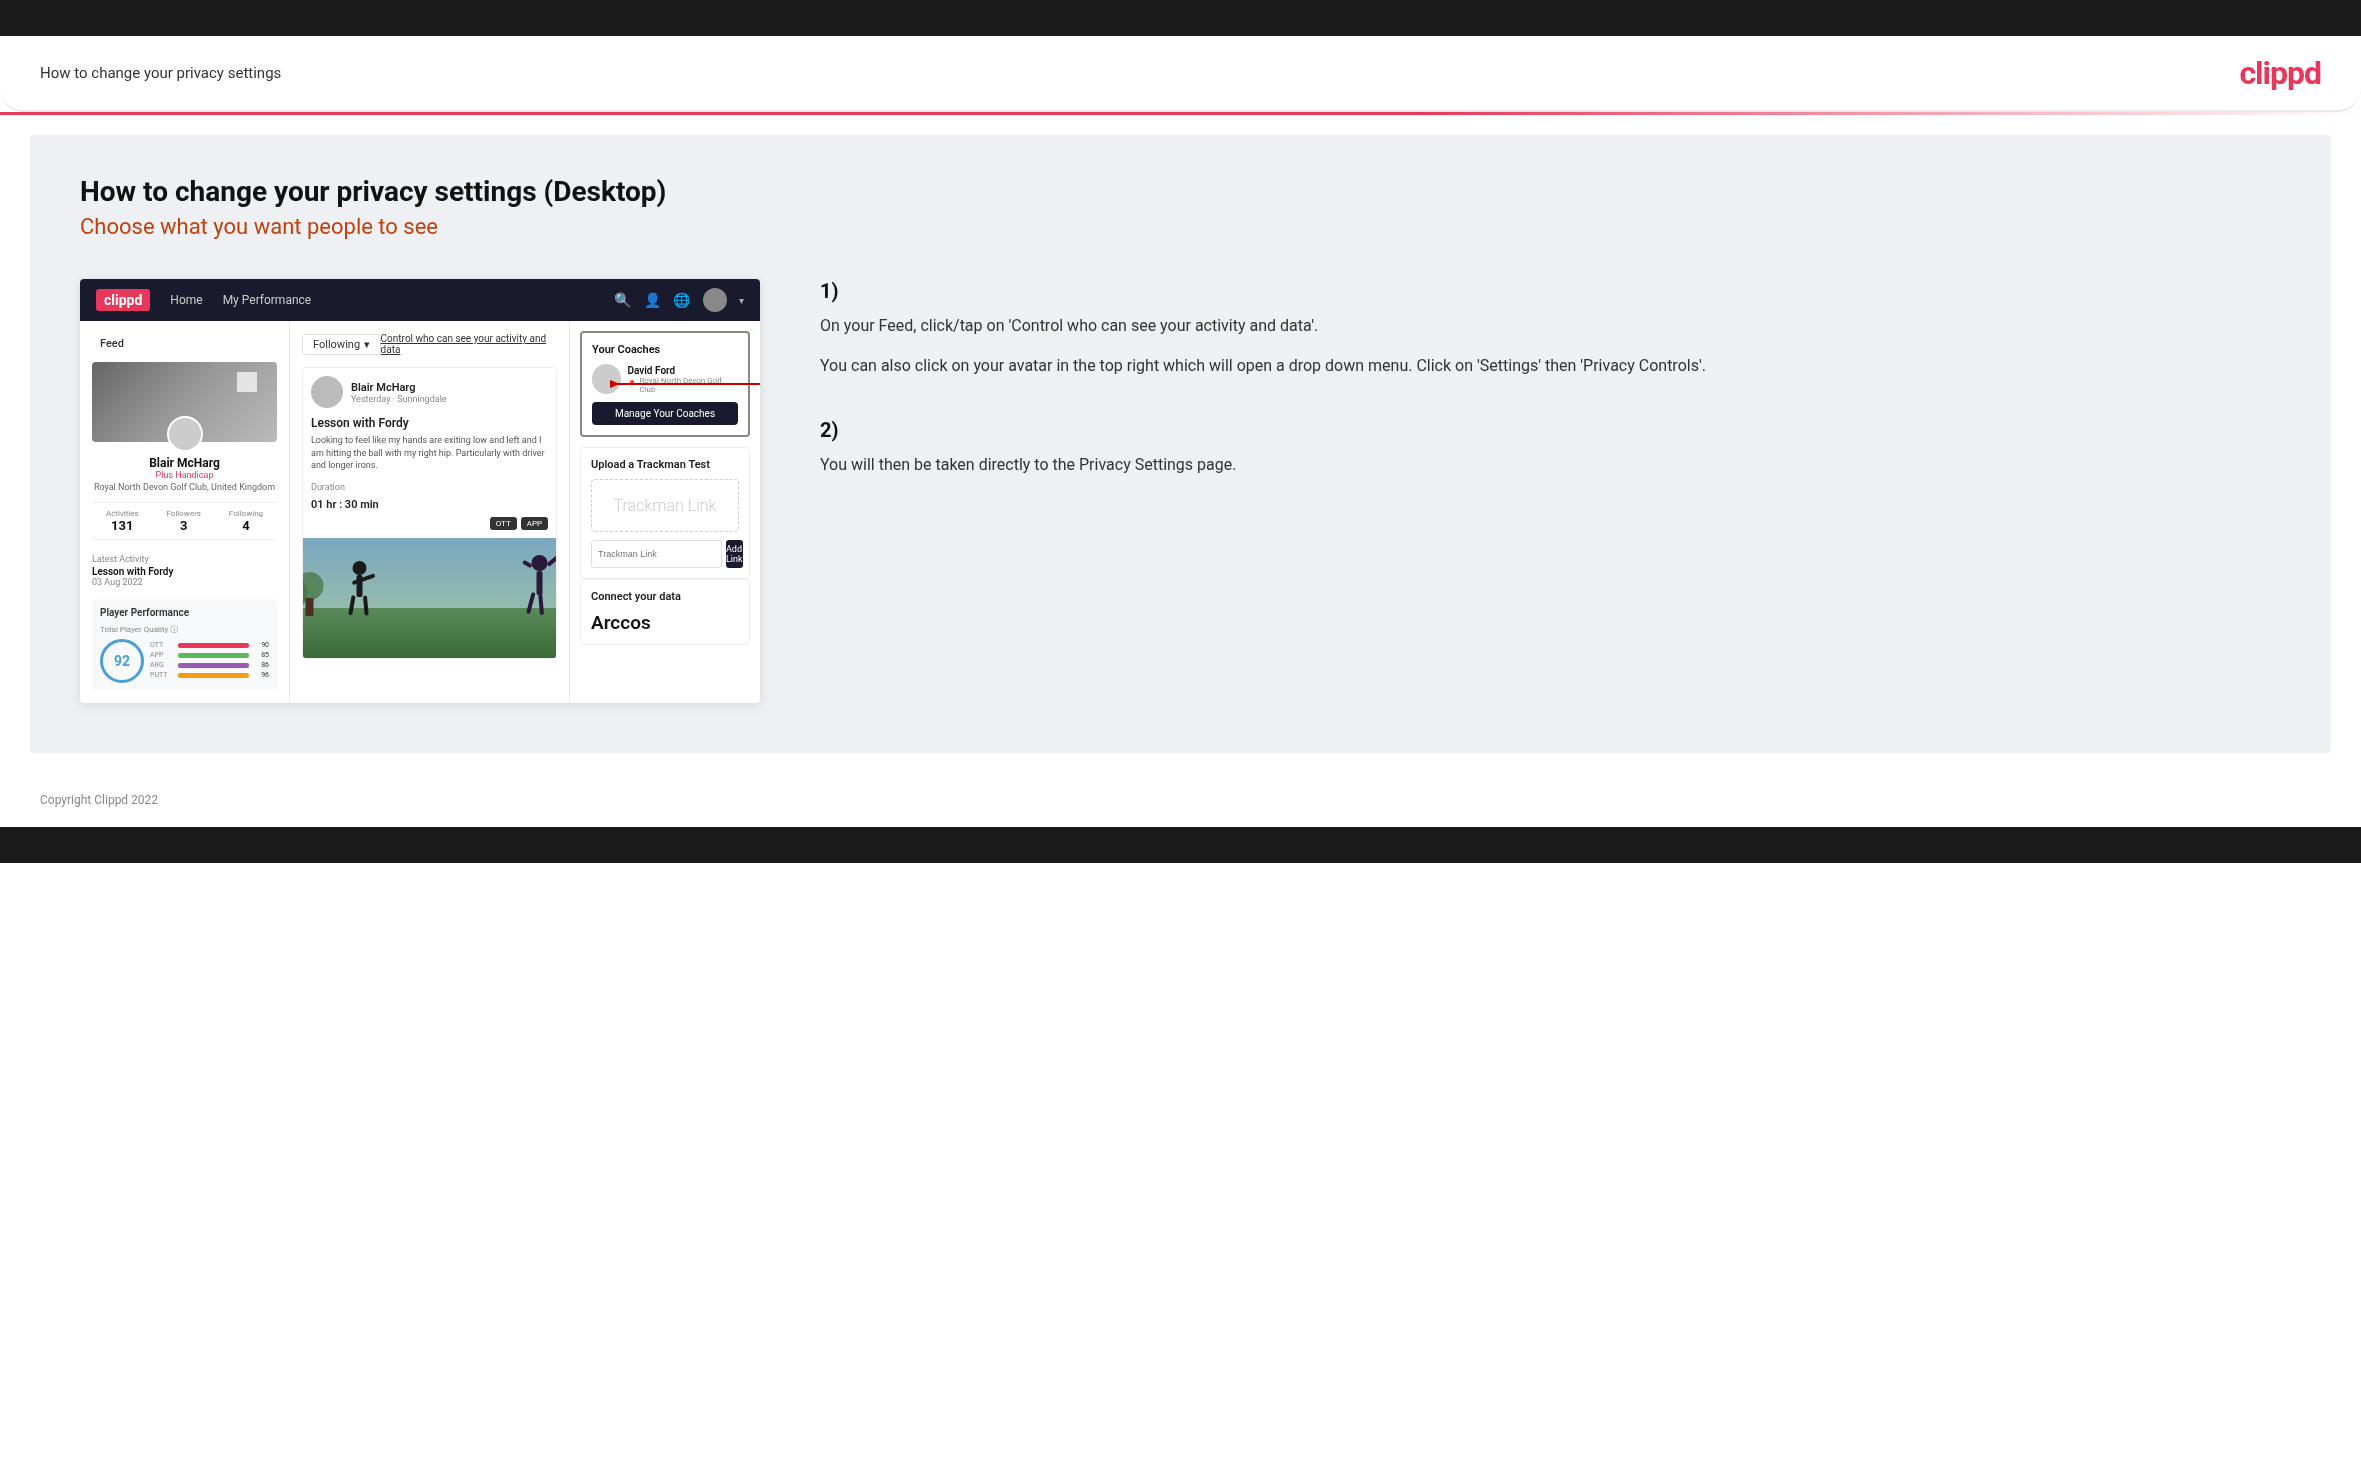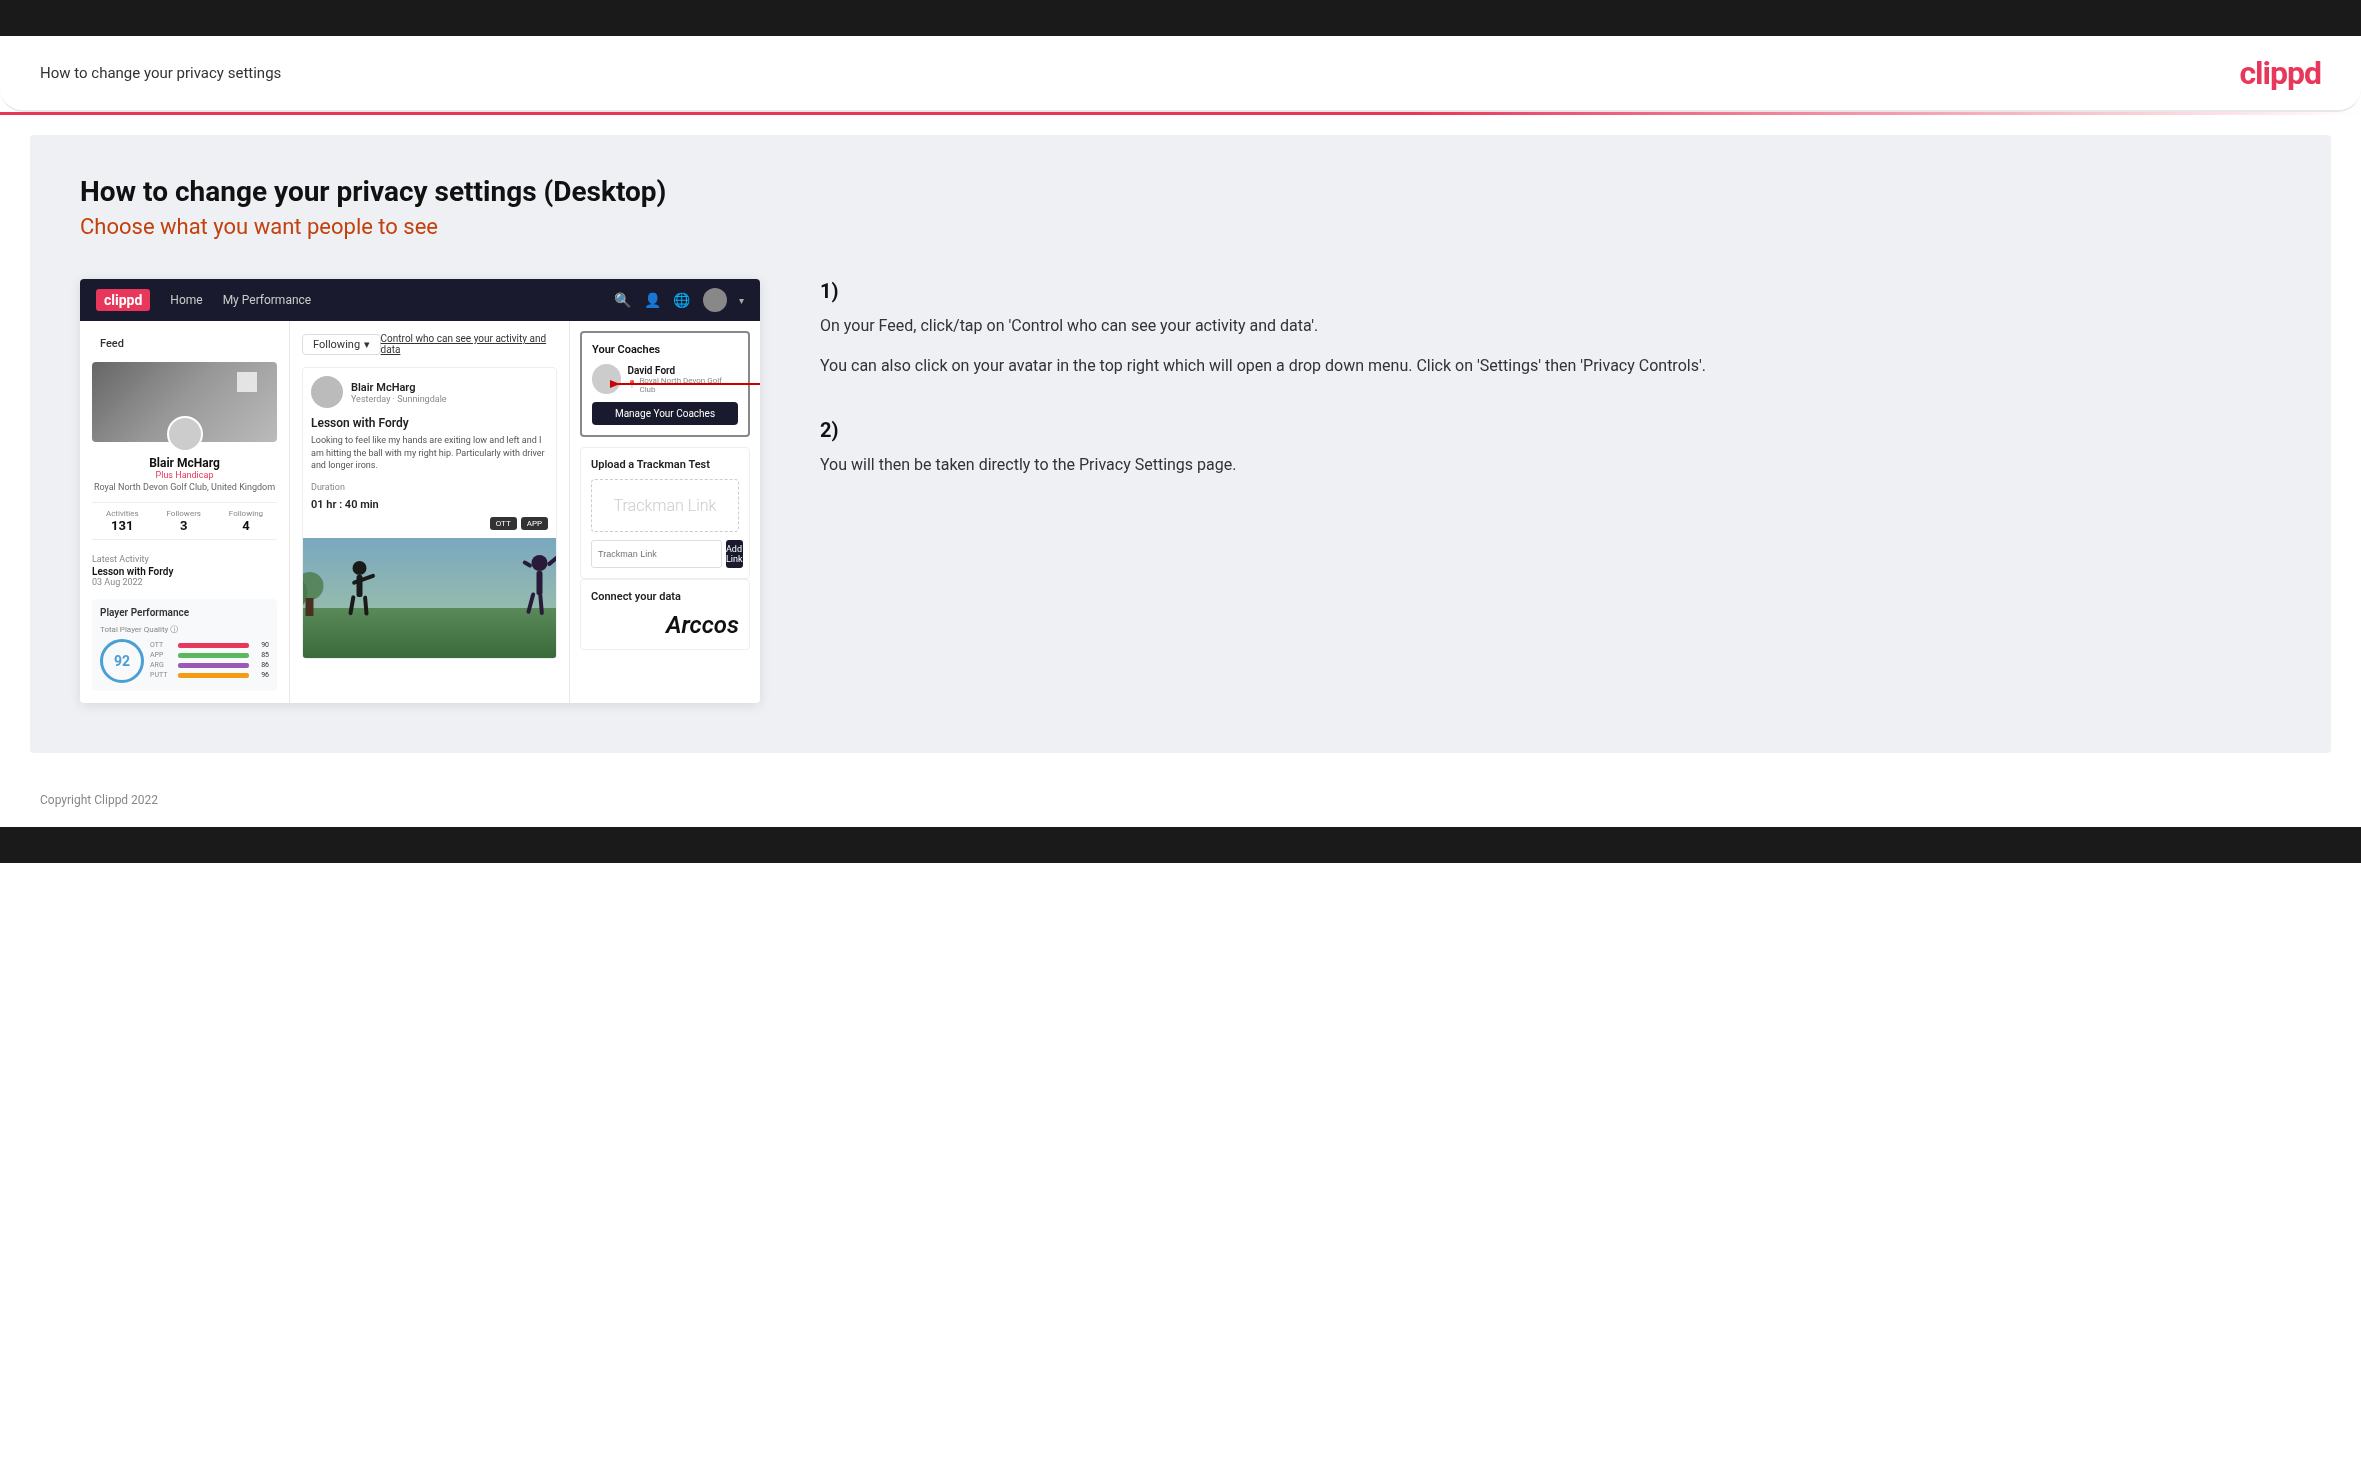--- a/index.html
+++ b/index.html
@@ -458,25 +458,24 @@
       border: 1px solid #eee;
       border-radius: 4px;
       padding: 10px;
     }
     .connect-title {
       font-size: 11px;
       font-weight: 600;
       margin-bottom: 8px;
     }
     .arccos-logo {
-      text-align: right;
-      font-size: 24px;
+      text-align: left;
+      font-size: 19px;
       font-weight: 600;
       color: #111;
-      font-style: italic;
     }
 
     
     .instructions {
       flex: 1;
       padding-left: 20px;
     }
     .instruction-item {
       margin-bottom: 40px;
     }
@@ -606,21 +605,21 @@
               <div>
                 <div class="post-name">Blair McHarg</div>
                 <div class="post-date">Yesterday · Sunningdale</div>
               </div>
             </div>
             <div class="post-title">Lesson with Fordy</div>
             <div class="post-desc">Looking to feel like my hands are exiting low and left and I am hitting the ball with my right hip. Particularly with driver and longer irons.</div>
             <div class="post-duration">
               <span>Duration</span>
             </div>
-            <div style="padding: 2px 8px 6px; font-size:11px; font-weight:600;">01 hr : 40 min</div>
+            <div style="padding: 2px 8px 6px; font-size:11px; font-weight:600;">01 hr : 30 min</div>
             <div class="post-tags">
               <span class="tag">OTT</span>
               <span class="tag">APP</span>
             </div>
 
             <div class="post-image">
 
               <svg width="100%" height="120" viewBox="0 0 400 120" preserveAspectRatio="xMidYMid slice">
                 <defs>
                   <linearGradient id="skyGrad" x1="0%" y1="0%" x2="0%" y2="100%">

